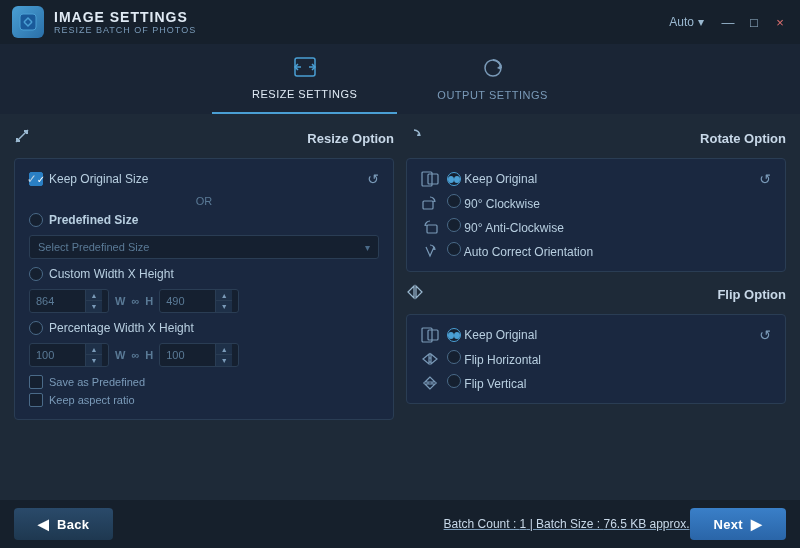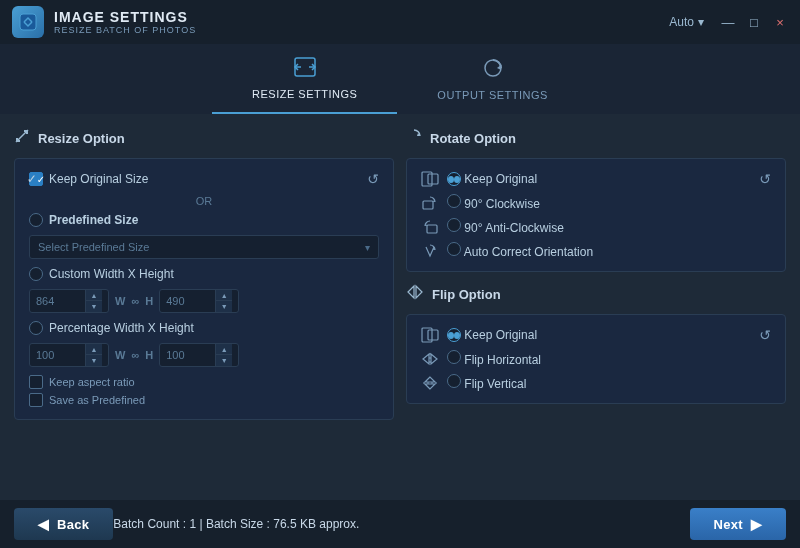--- a/index.html
+++ b/index.html
@@ -129,20 +129,21 @@
       flex: 1;
     }
     .section-header {
       display: flex;
       align-items: center;
       gap: 8px;
       margin-bottom: 10px;
       font-size: 13px;
       font-weight: bold;
       color: #c8d8e8;
+      justify-content: space-between;
     }
     .section-icon {
       font-size: 16px;
       color: #9ab8d0;
     }
 
     
     .card {
       background: #1a2840;
       border: 1px solid #2a3d54;
@@ -309,21 +310,22 @@
       align-items: center;
       justify-content: space-between;
       padding: 0 14px;
       height: 48px;
       flex-shrink: 0;
     }
     .footer-info {
       font-size: 12px;
       color: #7a9ab8;
       flex: 1;
-      text-align: left;
+      text-align: right;
+      text-decoration: underline;
     }
     .footer-info span { color: #c8d8e8; }
     .nav-btn {
       background: linear-gradient(to bottom, #3a7fc8, #2a65a8);
       border: none;
       color: white;
       font-size: 13px;
       font-weight: bold;
       padding: 8px 24px;
       border-radius: 4px;
@@ -477,28 +479,28 @@
         <span class="dim-sep">H</span>
         <div class="num-input">
           <input type="text" value="100" style="">
           <div class="spinner-btns">
             <div class="spinner-btn">▲</div>
             <div class="spinner-btn">▼</div>
           </div>
         </div>
       </div>
 
+      <div class="bottom-check" style="margin-top:4px;">
+        <div class="checkbox-custom"></div>
+        <span>Save as Predefined</span>
+      </div>
+
       <div class="bottom-check">
         <div class="checkbox-custom"></div>
         <span>Keep aspect ratio</span>
-      </div>
-
-      <div class="bottom-check" style="margin-top:4px;">
-        <div class="checkbox-custom"></div>
-        <span>Save as Predefined</span>
       </div>
     </div>
   </div>
 
   <div class="panel-right">
 
     <div class="section-header">
       <span class="section-icon">
         <svg width="16" height="16" viewBox="0 0 16 16">
           <path d="M8 2 A6 6 0 0 1 14 8" stroke="#9ab8d0" stroke-width="1.5" fill="none"></path>

